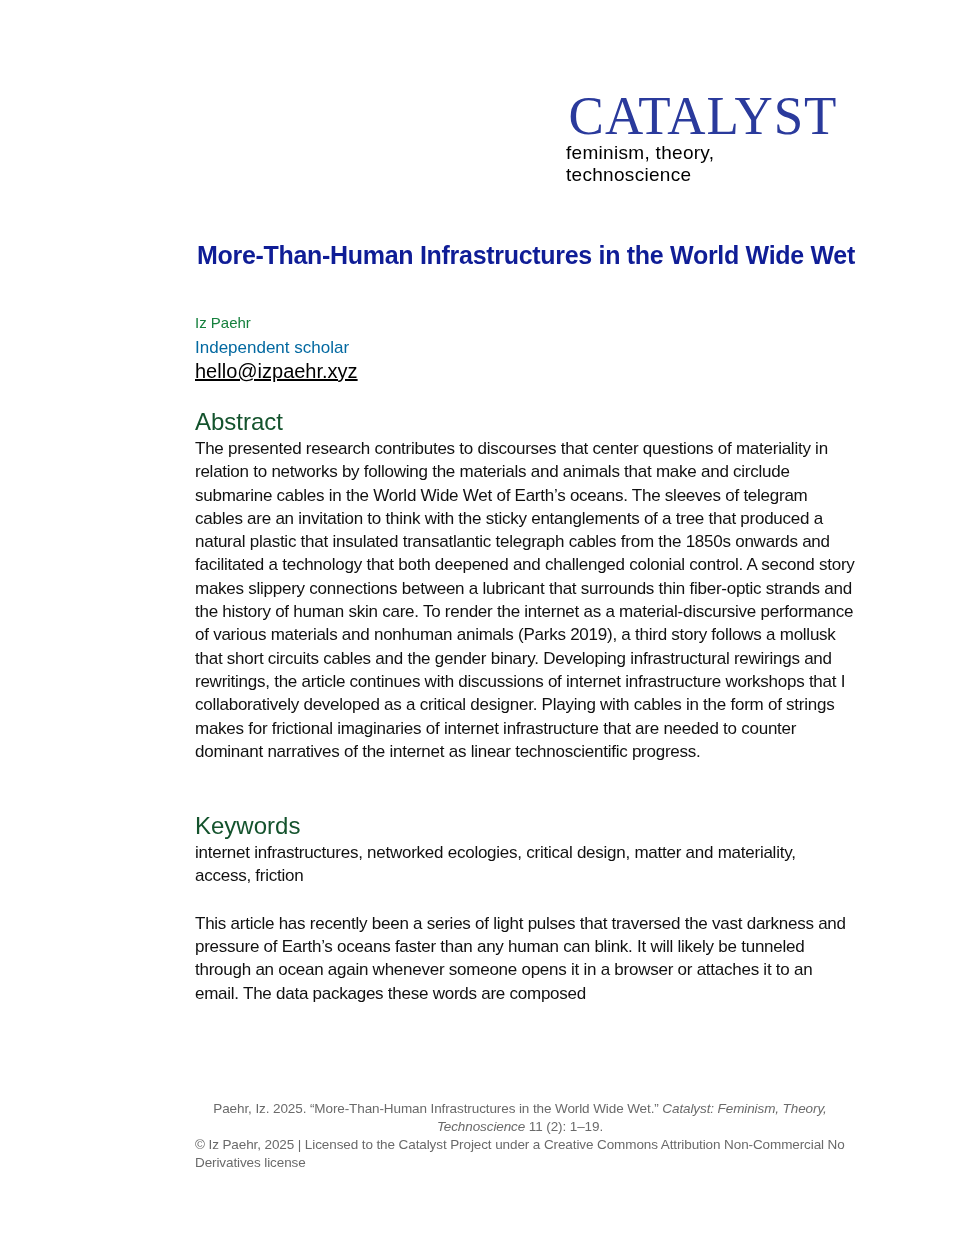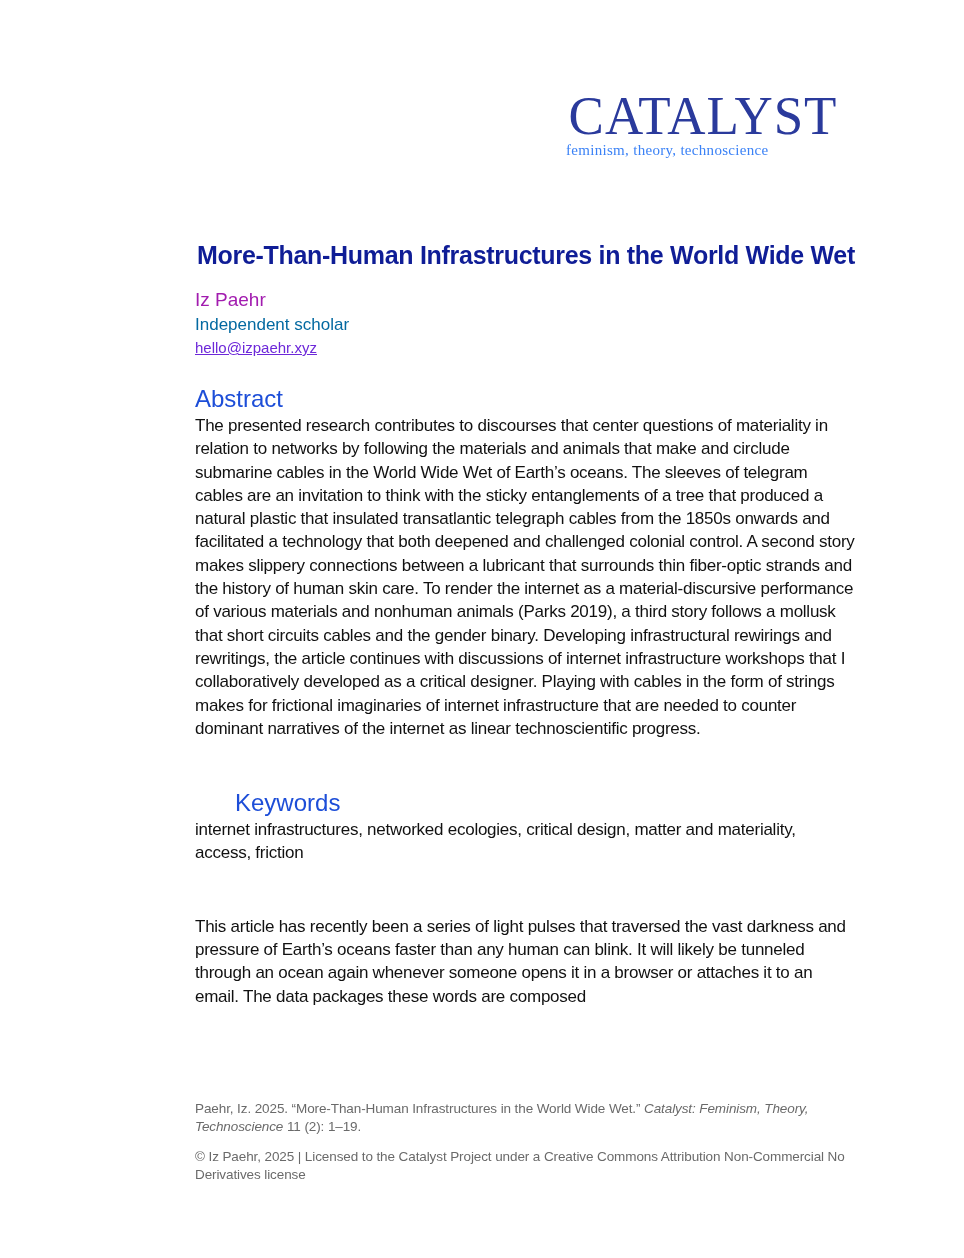--- a/index.html
+++ b/index.html
@@ -1,32 +1,32 @@
 <!DOCTYPE html>
 <html><head>
   <meta charset="utf-8">
   <style>
     html, body { margin: 0; padding: 0; background: #ffffff; }
     body { width: 964px; height: 1258px; position: relative; overflow: hidden; font-family: "Liberation Sans", sans-serif; color: #111; }
     .logo { position: absolute; left: 566px; top: 88px; width: 260px; text-align: left; }
     .logo-word { font-family: "Liberation Serif", serif; font-size: 54px; letter-spacing: 1px; color: #2a3a9c; line-height: 56px; display: block; transform: scaleX(0.98); }
-    .logo-tag { font-family: Liberation Serif, serif; font-size: 15px; color: #3b82f6; letter-spacing: 0.3px; display: block; margin-top: -2px; }
+    .logo-tag { font-family: Liberation Sans, sans-serif; font-size: 19px; color: #000000; letter-spacing: 0.3px; display: block; margin-top: -2px; }
     .content { position: absolute; left: 195px; top: 238px; width: 660px; }
     .title { font-size: 25px; color: #0f1d96; margin: 0; line-height: 34px; letter-spacing: -0.3px; text-align: right; }
-    .author { font-size: 19px; color: #a21caf; margin-top: 15px; line-height: 26px; }
+    .author { font-size: 15px; color: #15803d; margin-top: 38px; line-height: 26px; }
     .affil { font-size: 17px; line-height: 24px; color: #0369a1; }
-    .email { font-size: 15px; line-height: 22px; color: #6d28d9; text-decoration: underline; display: inline-block; }
-    .h2 { font-size: 24px; line-height: 30px; color: #1d4ed8; margin: 0; font-weight: normal; }
+    .email { font-size: 20px; line-height: 22px; color: #000000; text-decoration: underline; display: inline-block; }
+    .h2 { font-size: 24px; line-height: 30px; color: #14532d; margin: 0; font-weight: normal; }
     .abstract-h { margin-top: 25px; }
     .para { font-size: 17px; line-height: 23.3px; color: #111; margin: 0; letter-spacing: -0.25px; }
-    .keywords-h { margin-top: 48px; margin-left: 40px; }
-    .body-text { margin-top: 50px; }
+    .keywords-h { margin-top: 48px; }
+    .body-text { margin-top: 24px; }
     .footer { position: absolute; left: 195px; top: 1100px; width: 650px; font-size: 13.5px; color: #6a6a6a; line-height: 18px; letter-spacing: -0.1px; }
     .footer p { margin: 0 0 4px 0; }
-    .footer .cite { margin-bottom: 12px; }
+    .footer .cite { margin-bottom: 0; text-align: center; }
     .italic { font-style: italic; }
   </style>
 </head>
 <body>
 
 <div class="logo">
   <span class="logo-word">CATALYST</span>
   <span class="logo-tag">feminism, theory, technoscience</span>
 </div>
 

